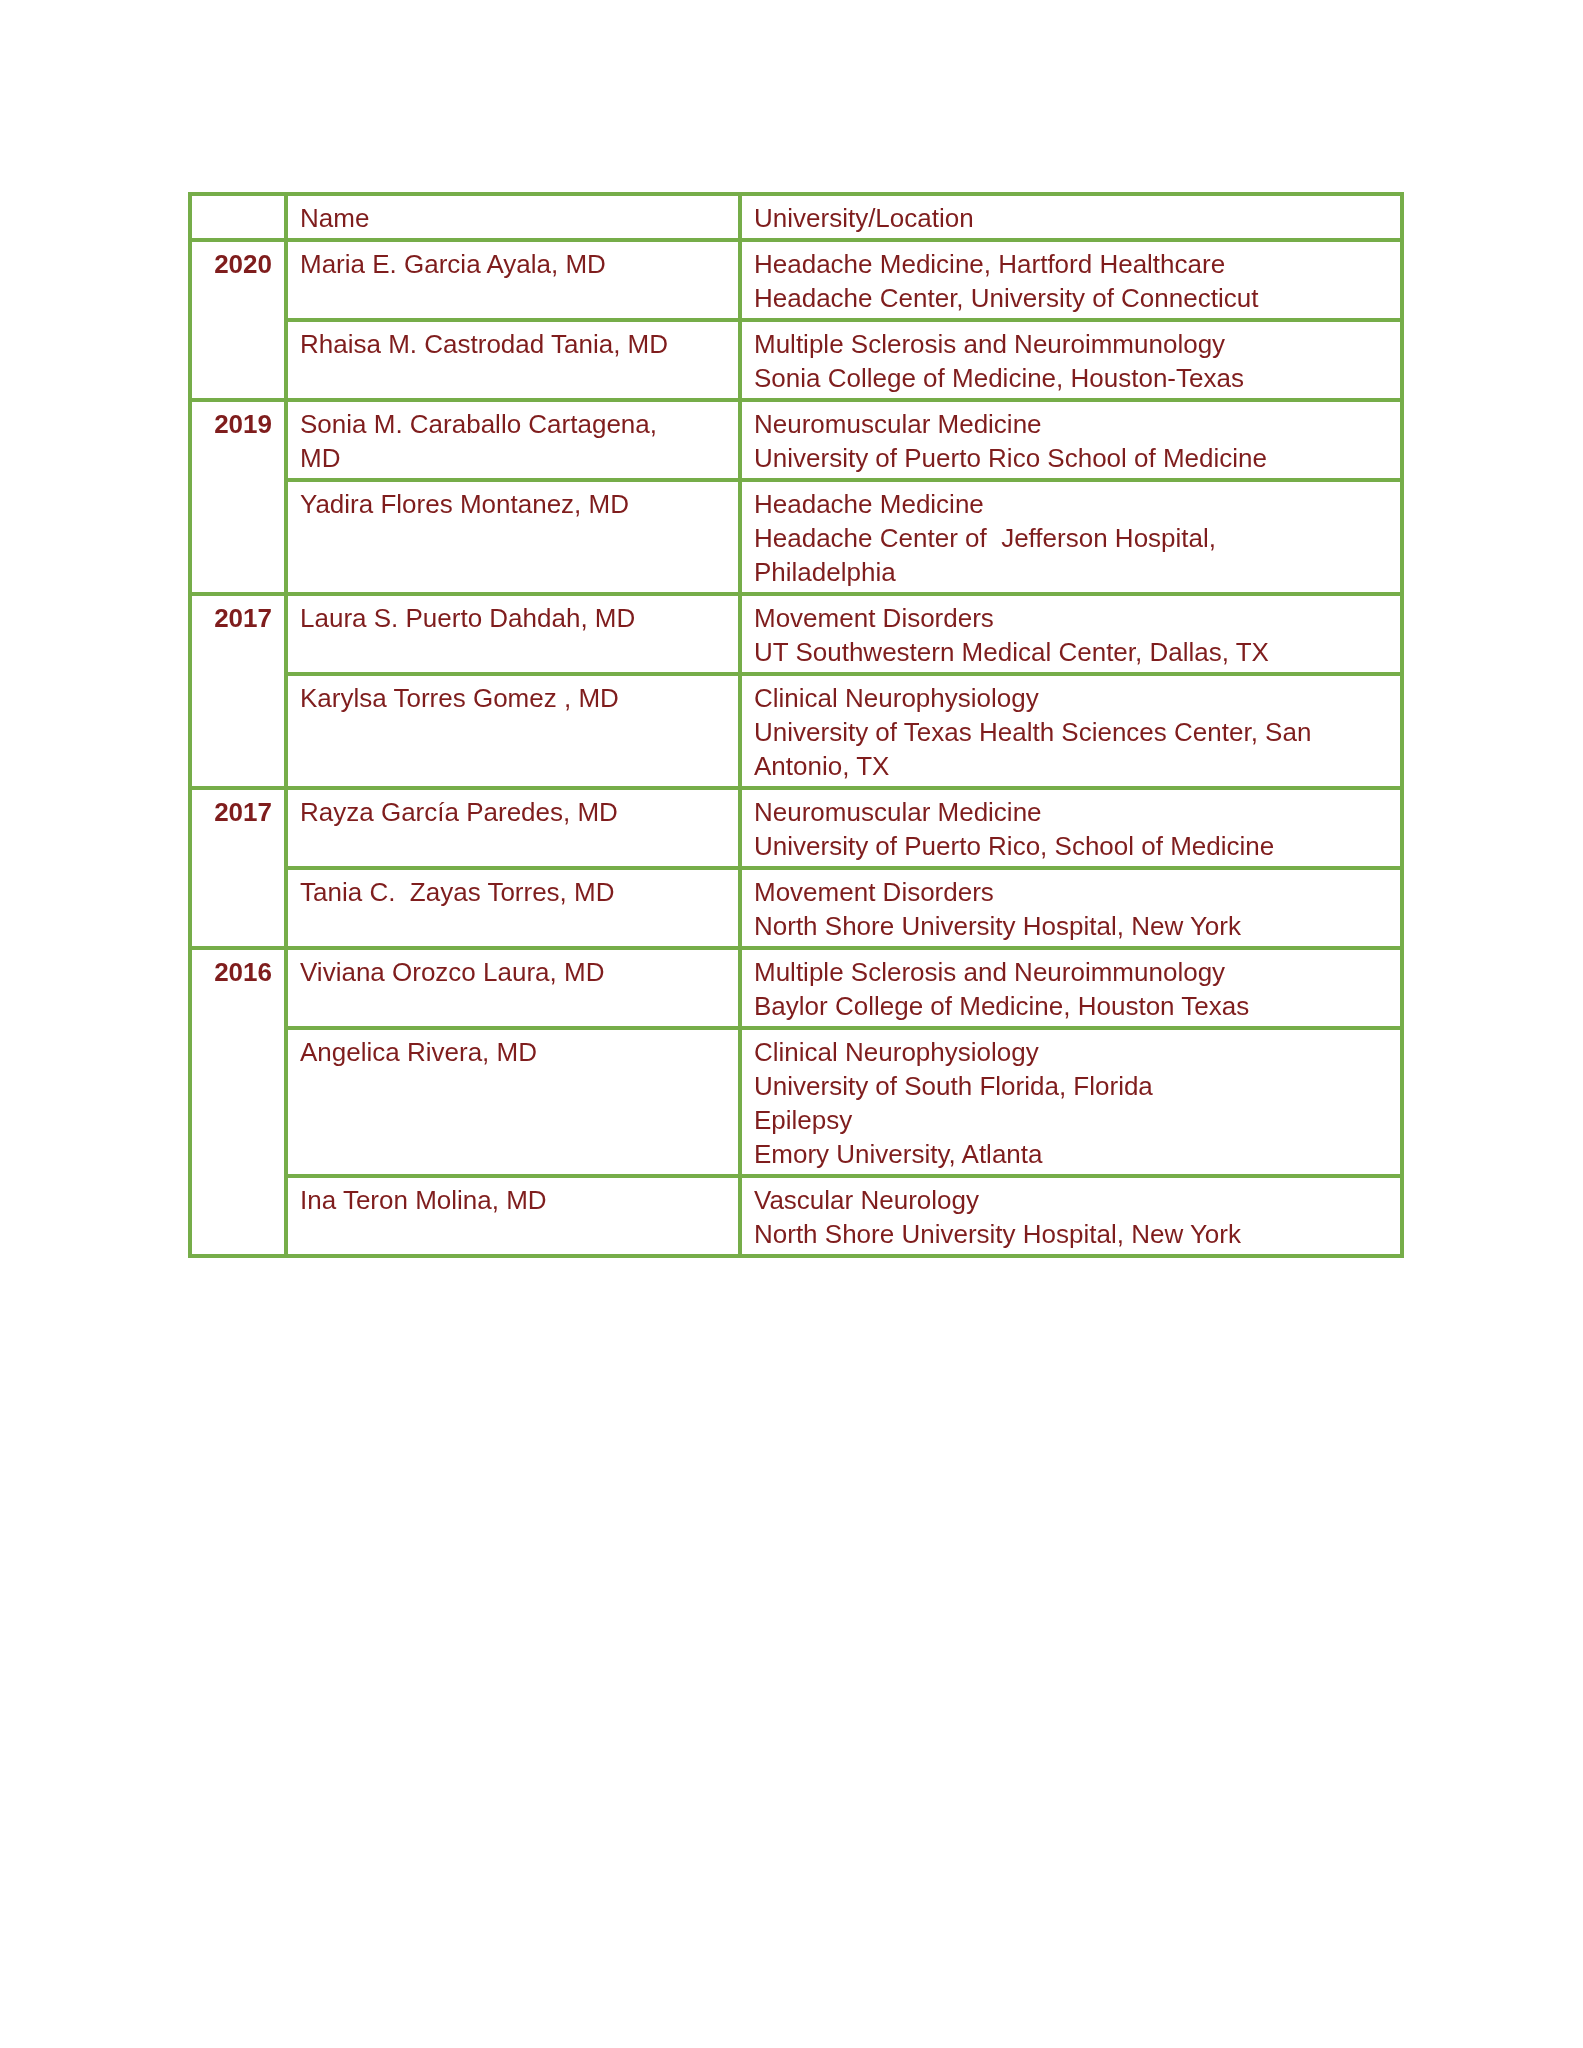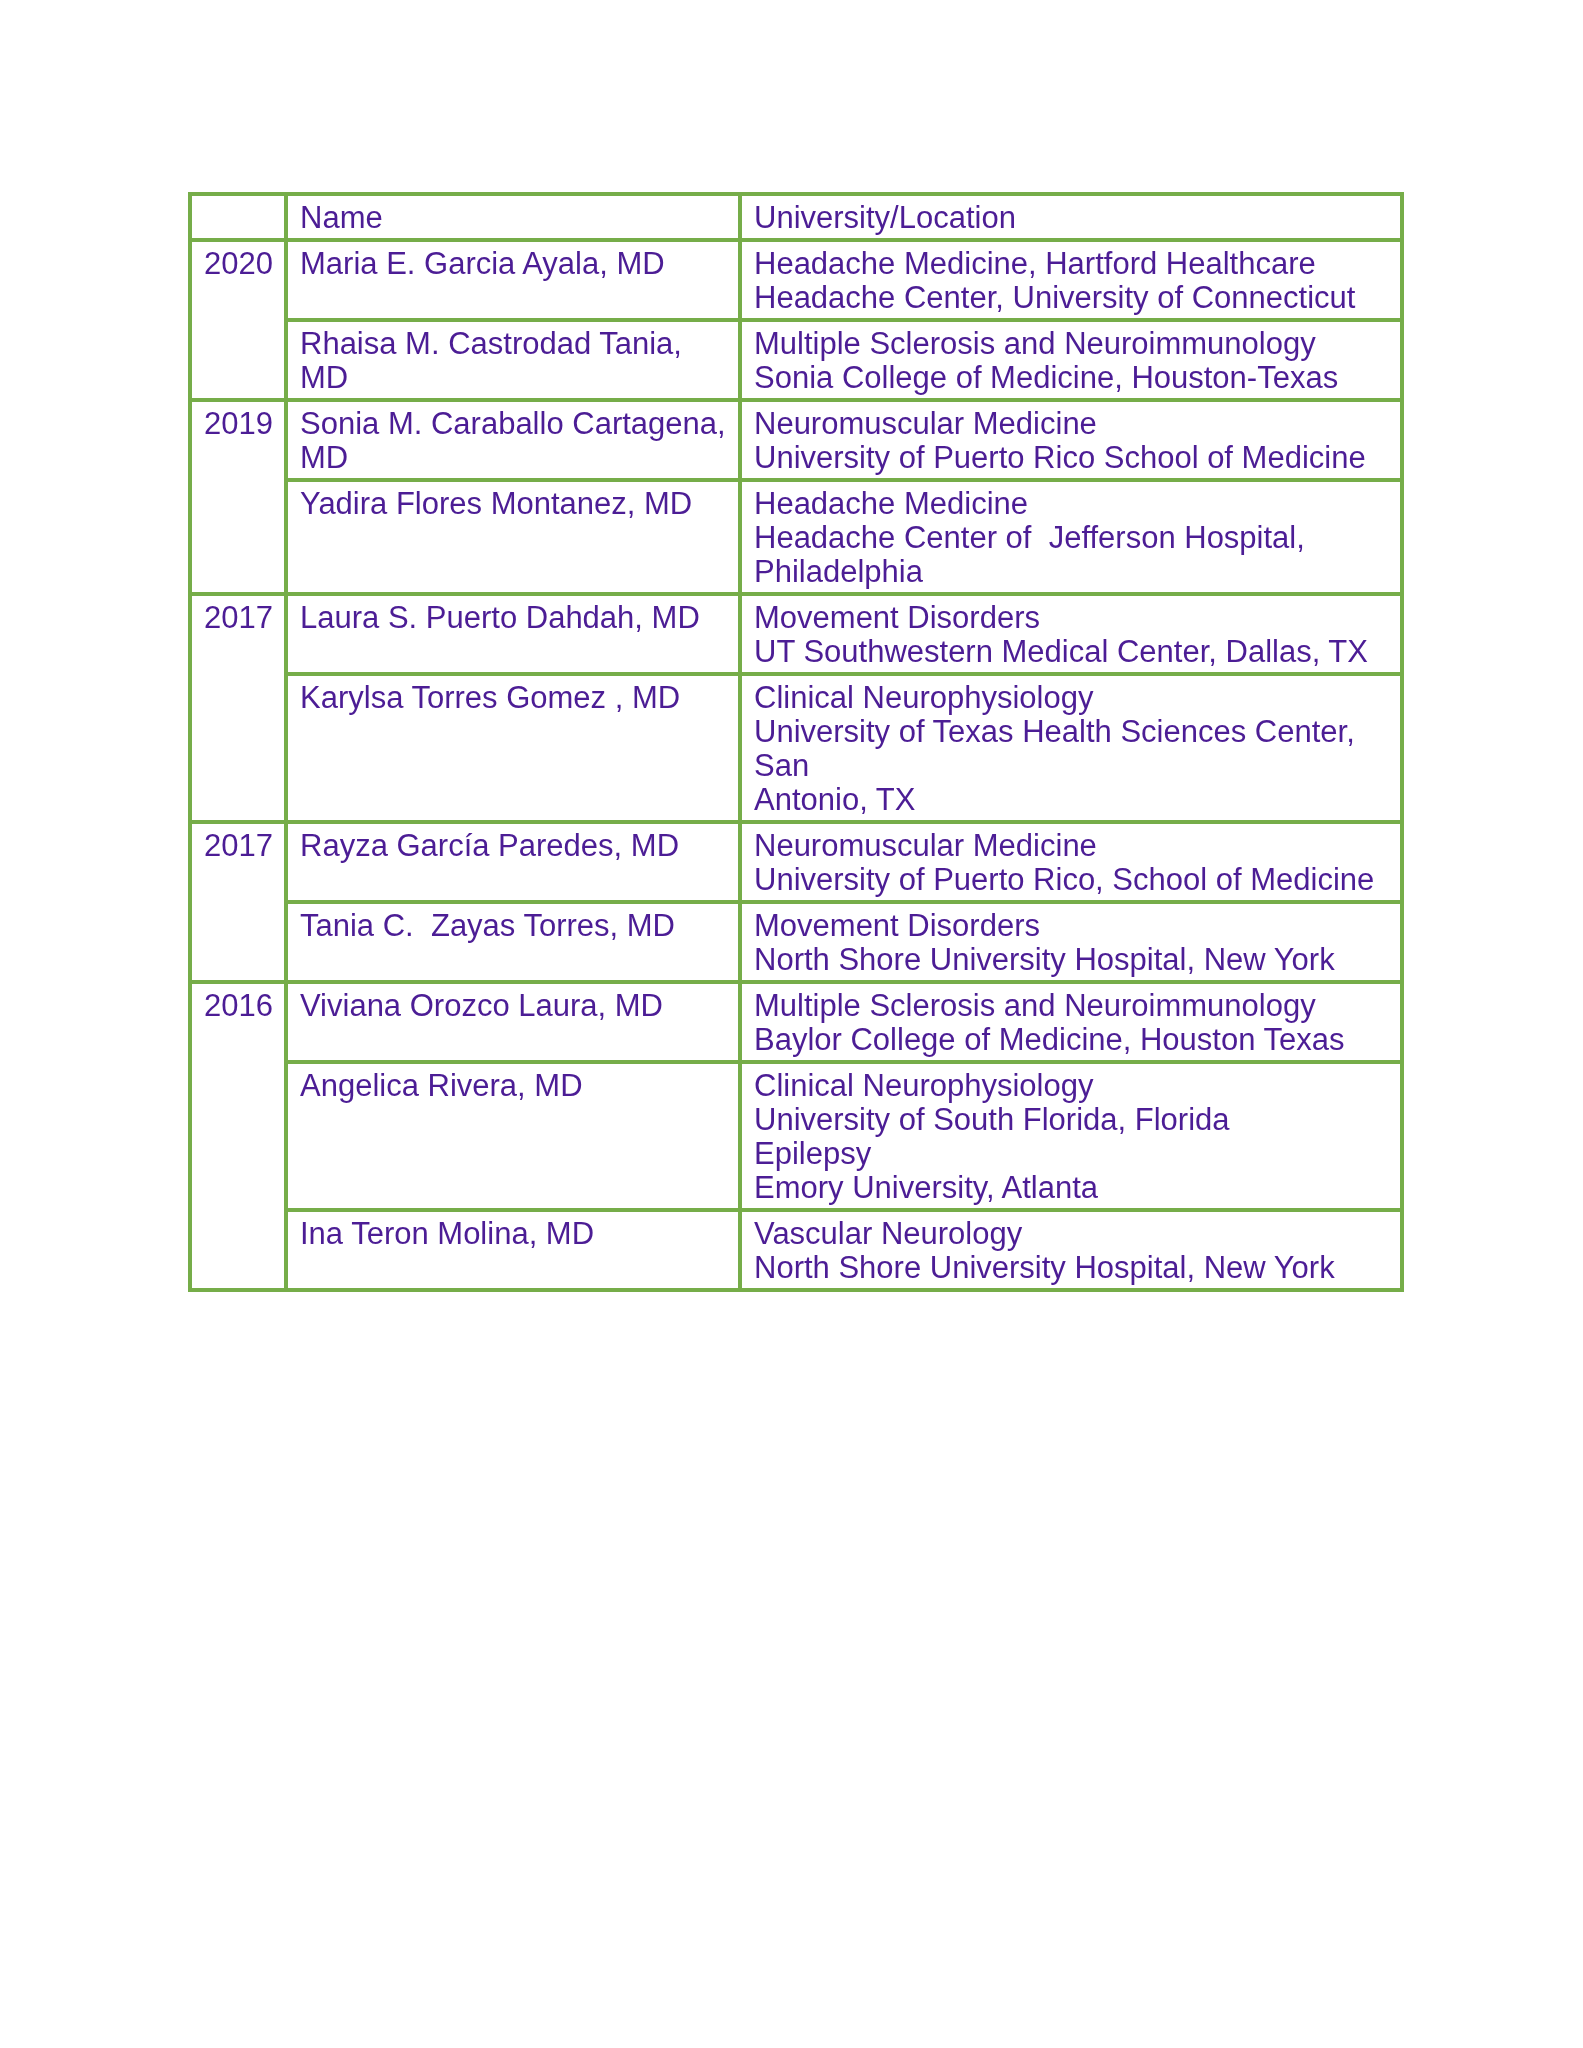--- a/index.html
+++ b/index.html
@@ -27,28 +27,28 @@
     top: 192px;
     width: 1212px;
     border-collapse: collapse;
     table-layout: fixed;
     background: #ffffff;
   }
   table.fellows-table td {
     border: 4px solid #76ad49;
     vertical-align: top;
     padding: 5px 12px 3px 12px;
-    color: #4c1d95;
-    font-size: 31px;
+    color: #7f1d1d;
+    font-size: 26px;
     line-height: 34px;
     overflow: hidden;
   }
   td.year-cell {
-    font-weight: normal;
-    text-align: left;
+    font-weight: bold;
+    text-align: right;
     padding-left: 4px;
     padding-right: 4px;
   }
   .line {
     white-space: pre-wrap;
   }
 </style>
 </head>
 <body>
 

